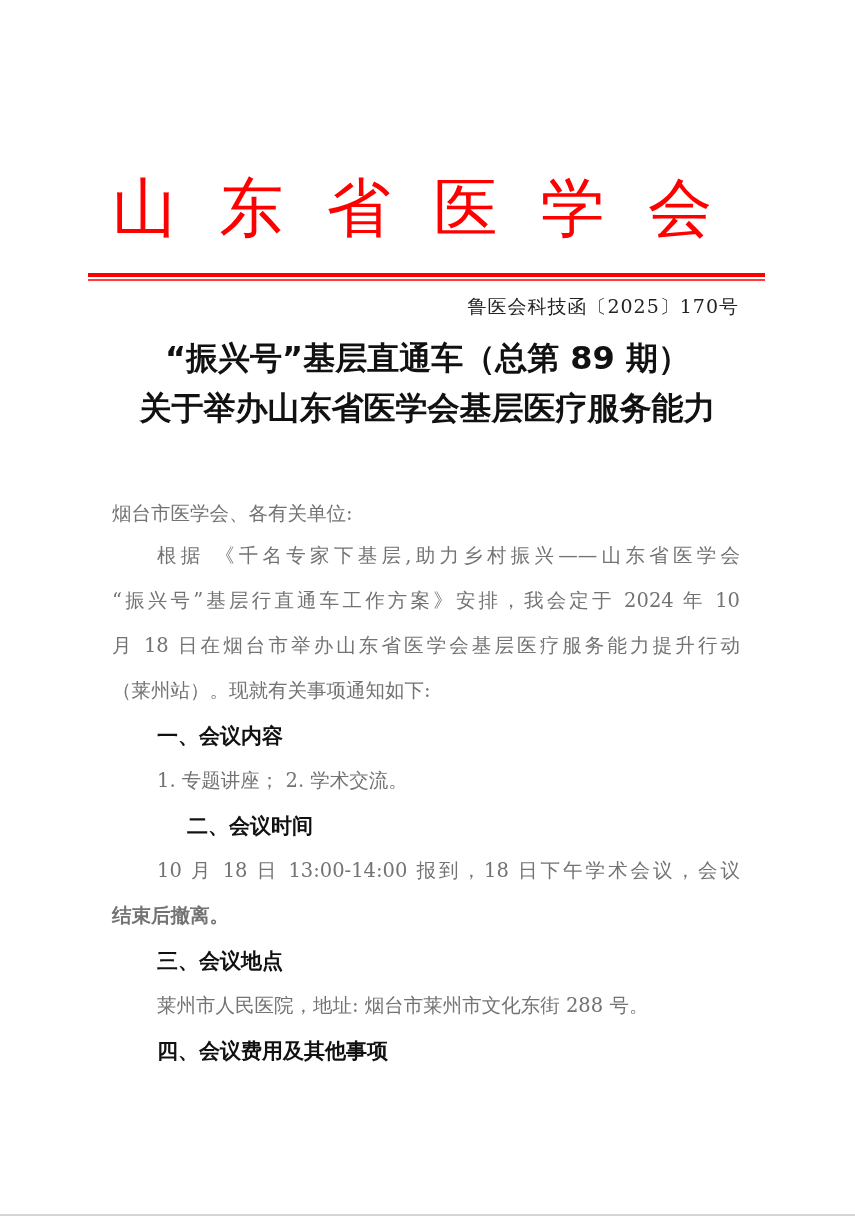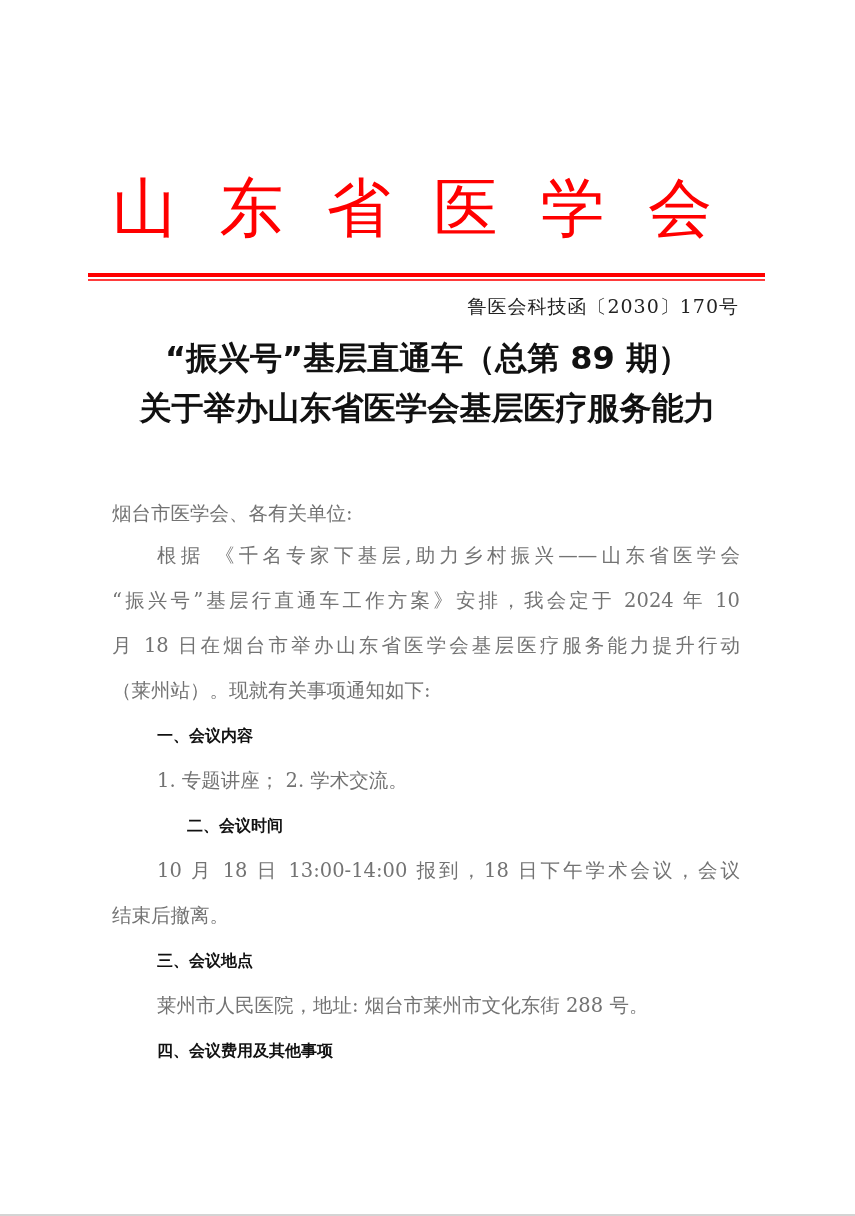--- a/index.html
+++ b/index.html
@@ -21,58 +21,58 @@
 
   .title { position: absolute; left: 0; width: 855px; text-align: center;
            font-family: "DejaVu Sans", "Liberation Sans", sans-serif; font-weight: bold;
            font-size: 32px; line-height: 44px; color: #111; }
   .t1 { top: 336px; }
   .t2 { top: 386px; }
   .t3 { top: 436px; }
 
   .line { position: absolute; font-size: 19.5px; line-height: 30px; color: #737373; white-space: nowrap; }
   .heading { position: absolute; font-family: "DejaVu Sans", "Liberation Sans", sans-serif;
-             font-weight: bold; font-size: 16px; line-height: 30px; color: #111; white-space: nowrap; }
+             font-weight: bold; font-size: 21px; line-height: 30px; color: #111; white-space: nowrap; }
   .justify { width: 628px; text-align: justify; text-align-last: justify; }
 </style>
 </head>
 <body>
 
 <div class="page">
 
   <div class="masthead">
     <span>山</span>
     <span>东</span>
     <span>省</span>
     <span>医</span>
     <span>学</span>
     <span>会</span>
   </div>
 
   <div class="redline-thick"></div>
   <div class="redline-thin"></div>
 
-  <div class="docno">鲁医会科技函〔2030〕170号</div>
+  <div class="docno">鲁医会科技函〔2025〕170号</div>
 
   <div class="title t1">“振兴号”基层直通车（总第 89 期）</div>
   <div class="title t2">关于举办山东省医学会基层医疗服务能力</div>
 
   <div class="line" style="left:112px; top:499px;">烟台市医学会、各有关单位:</div>
 
   <div class="line justify" style="left:157px; top:541px; width:583px;">根据 《千名专家下基层,助力乡村振兴——山东省医学会</div>
   <div class="line justify" style="left:112px; top:586px;">“振兴号”基层行直通车工作方案》安排，我会定于 2024 年 10</div>
   <div class="line justify" style="left:112px; top:631px;">月 18 日在烟台市举办山东省医学会基层医疗服务能力提升行动</div>
   <div class="line" style="left:112px; top:676px;">（莱州站）。现就有关事项通知如下:</div>
 
   <div class="heading" style="left:157px; top:721px;">一、会议内容</div>
   <div class="line" style="left:157px; top:766px;">1. 专题讲座； 2. 学术交流。</div>
 
   <div class="heading" style="left:157px; top:811px;margin-left:30px;">二、会议时间</div>
   <div class="line justify" style="left:157px; top:856px; width:583px;">10 月 18 日 13:00-14:00 报到，18 日下午学术会议，会议</div>
-  <div class="line" style="left:112px; top:901px;">结束后撤离。</div>
+  <div class="line" style="left:112px; top:901px;font-weight:bold;">结束后撤离。</div>
 
   <div class="heading" style="left:157px; top:946px;">三、会议地点</div>
   <div class="line" style="left:157px; top:991px;">莱州市人民医院，地址: 烟台市莱州市文化东街 288 号。</div>
 
   <div class="heading" style="left:157px; top:1036px;">四、会议费用及其他事项</div>
 </div>
 
 <div class="bottom-edge"></div>
 
 </body></html>

